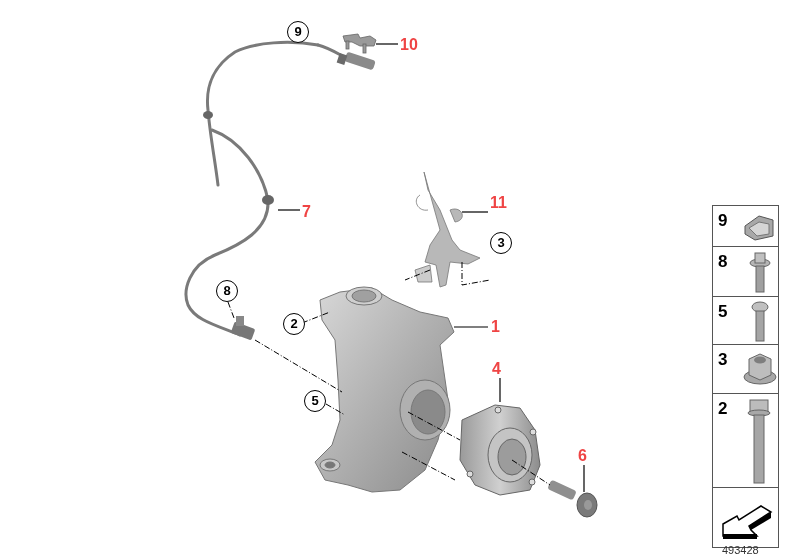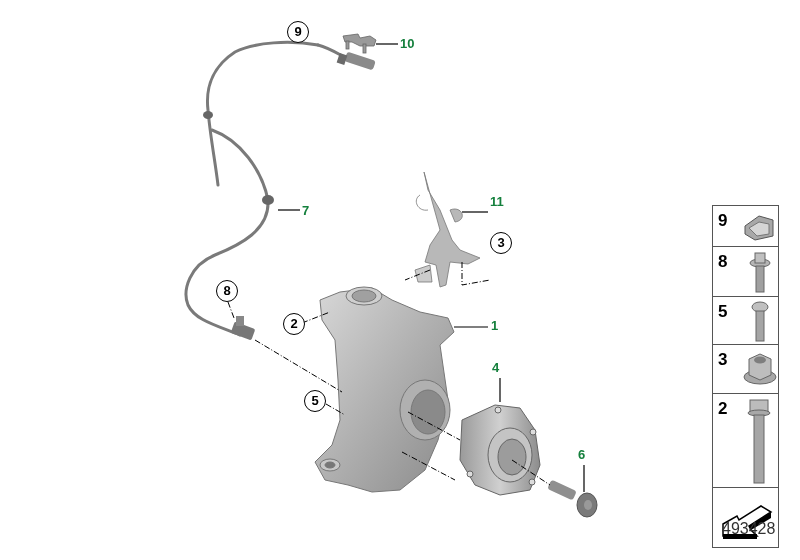--- a/index.html
+++ b/index.html
@@ -1,24 +1,24 @@
 <!DOCTYPE html>
 <html><head>
 <meta charset="utf-8">
 <style>
   html,body{margin:0;padding:0;background:#fff;}
   body{width:800px;height:560px;position:relative;overflow:hidden;font-family:"Liberation Sans",sans-serif;}
   svg.diagram{position:absolute;left:0;top:0;}
-  .callout{position:absolute;font-weight:bold;font-size:13px;color:#15803d;line-height:1;}
+  .callout{position:absolute;font-weight:bold;font-size:16px;color:#ef4444;line-height:1;}
   .circ{position:absolute;width:20px;height:20px;border:1.5px solid #000;border-radius:50%;font-weight:bold;font-size:13px;text-align:center;line-height:20px;background:#fff;box-sizing:content-box;}
   .panel{position:absolute;left:712px;top:205px;width:67px;height:343px;border:1px solid #555;box-sizing:border-box;background:#fff;}
   .prow{position:absolute;left:0;width:100%;border-bottom:1px solid #555;box-sizing:border-box;}
   .prow .num{position:absolute;left:5px;top:5px;font-weight:bold;font-size:17px;}
   .prow svg{position:absolute;}
-  .imgid{position:absolute;left:722px;top:520px;font-size:16px;color:#333;}
+  .imgid{position:absolute;left:722px;top:544px;font-size:11px;color:#333;}
 </style>
 </head>
 <body>
 
 <svg class="diagram" width="800" height="560">
   <defs>
     <linearGradient id="metal" x1="0" y1="0" x2="1" y2="1">
       <stop offset="0" stop-color="#d8d8d8"></stop>
       <stop offset="0.5" stop-color="#b0b0b0"></stop>
       <stop offset="1" stop-color="#8a8a8a"></stop>

